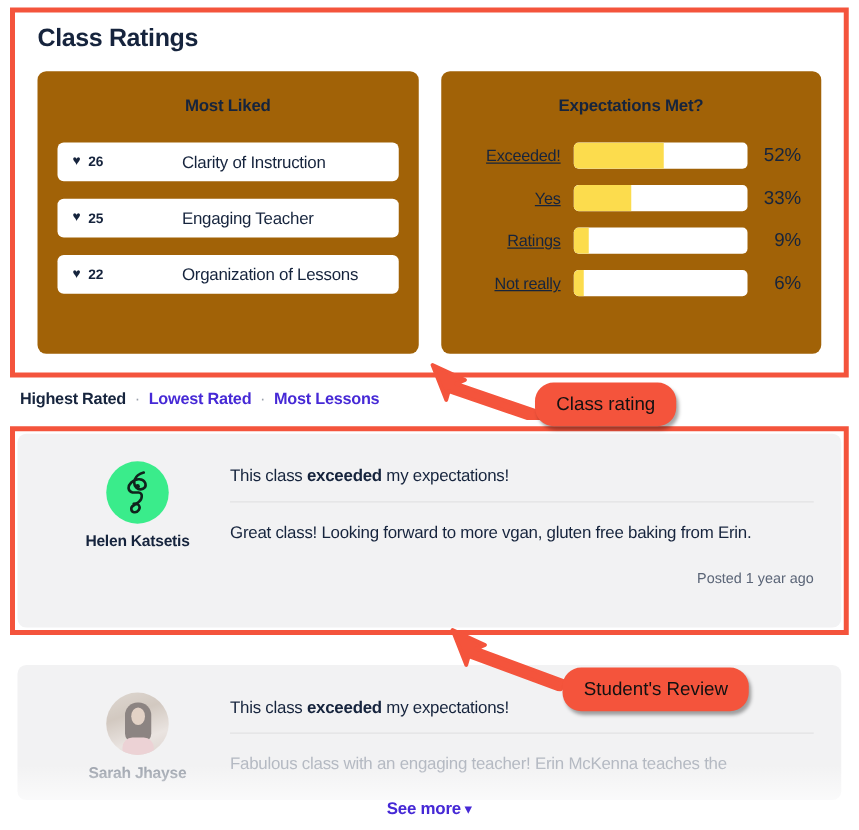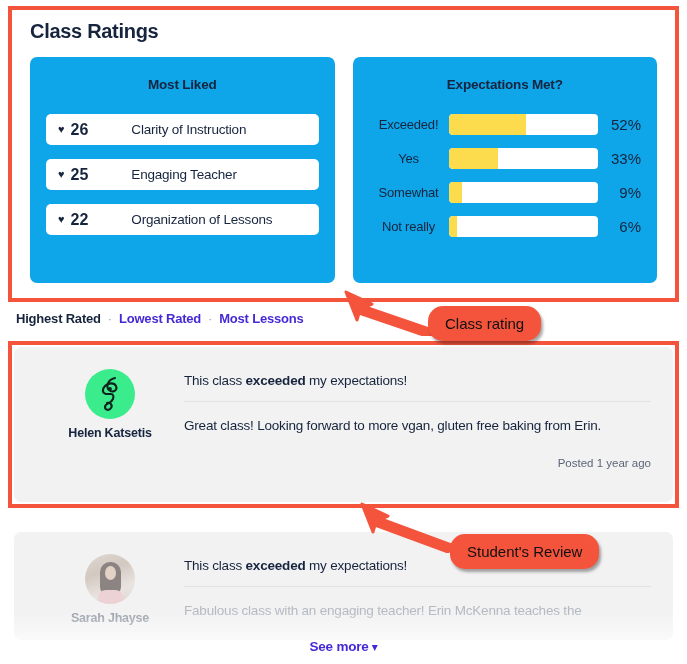--- a/index.html
+++ b/index.html
@@ -44,21 +44,21 @@
     letter-spacing: -0.3px;
     color: #16243d;
     margin: 0 0 14px 0;
   }
   .panels {
     display: flex;
     gap: 18px;
     align-items: stretch;
   }
   .panel {
-    background: #0ea5e9;
+    background: #a16207;
     border-radius: 7px;
     flex: 1;
     padding: 20px 16px 22px 16px;
     box-sizing: border-box;
     min-height: 226px;
   }
   .panel-title {
     text-align: center;
     font-size: 13.5px;
     font-weight: bold;
@@ -79,47 +79,49 @@
     box-sizing: border-box;
   }
   .liked-row:last-child { margin-bottom: 0; }
   .heart-icon {
     color: #16243d;
     font-size: 11px;
     line-height: 1;
     margin-right: 6px;
   }
   .liked-count {
-    font-size: 16px;
-    font-weight: bold;
-    color: #16243d;
-    margin-right: 11px;
+    font-size: 11px;
+    font-weight: bold;
+    color: #16243d;
+    margin-right: 28px;
     min-width: 15px;
   }
   .liked-label {
     font-size: 13.5px;
     color: #16243d;
     letter-spacing: -0.2px;
     margin-left: 32px;
   }
 
   
   .bar-row {
     display: flex;
     align-items: center;
     margin-bottom: 13px;
   }
   .bar-row:last-child { margin-bottom: 0; }
   .bar-label {
     width: 80px;
-    text-align: center;
+    text-align: right;
     font-size: 13px;
     color: #16243d;
     letter-spacing: -0.2px;
+    padding-right: 10px;
     flex-shrink: 0;
+    text-decoration: underline;
   }
   .bar-track {
     flex: 1;
     height: 21px;
     background: #ffffff;
     border-radius: 4px;
     overflow: hidden;
     position: relative;
   }
   .bar-fill {
@@ -313,21 +315,21 @@
           <div class="bar-pct">52%</div>
         </div>
         <div class="bar-row">
           <div class="bar-label">Yes</div>
           <div class="bar-track">
             <div class="bar-fill" style="width: 33%; background: rgb(252, 220, 77);"></div>
           </div>
           <div class="bar-pct">33%</div>
         </div>
         <div class="bar-row">
-          <div class="bar-label">Somewhat</div>
+          <div class="bar-label">Ratings</div>
           <div class="bar-track">
             <div class="bar-fill" style="width: 9%; background: rgb(252, 220, 77);"></div>
           </div>
           <div class="bar-pct">9%</div>
         </div>
         <div class="bar-row">
           <div class="bar-label">Not really</div>
           <div class="bar-track">
             <div class="bar-fill" style="width: 6%; background: rgb(252, 220, 77);"></div>
           </div>

